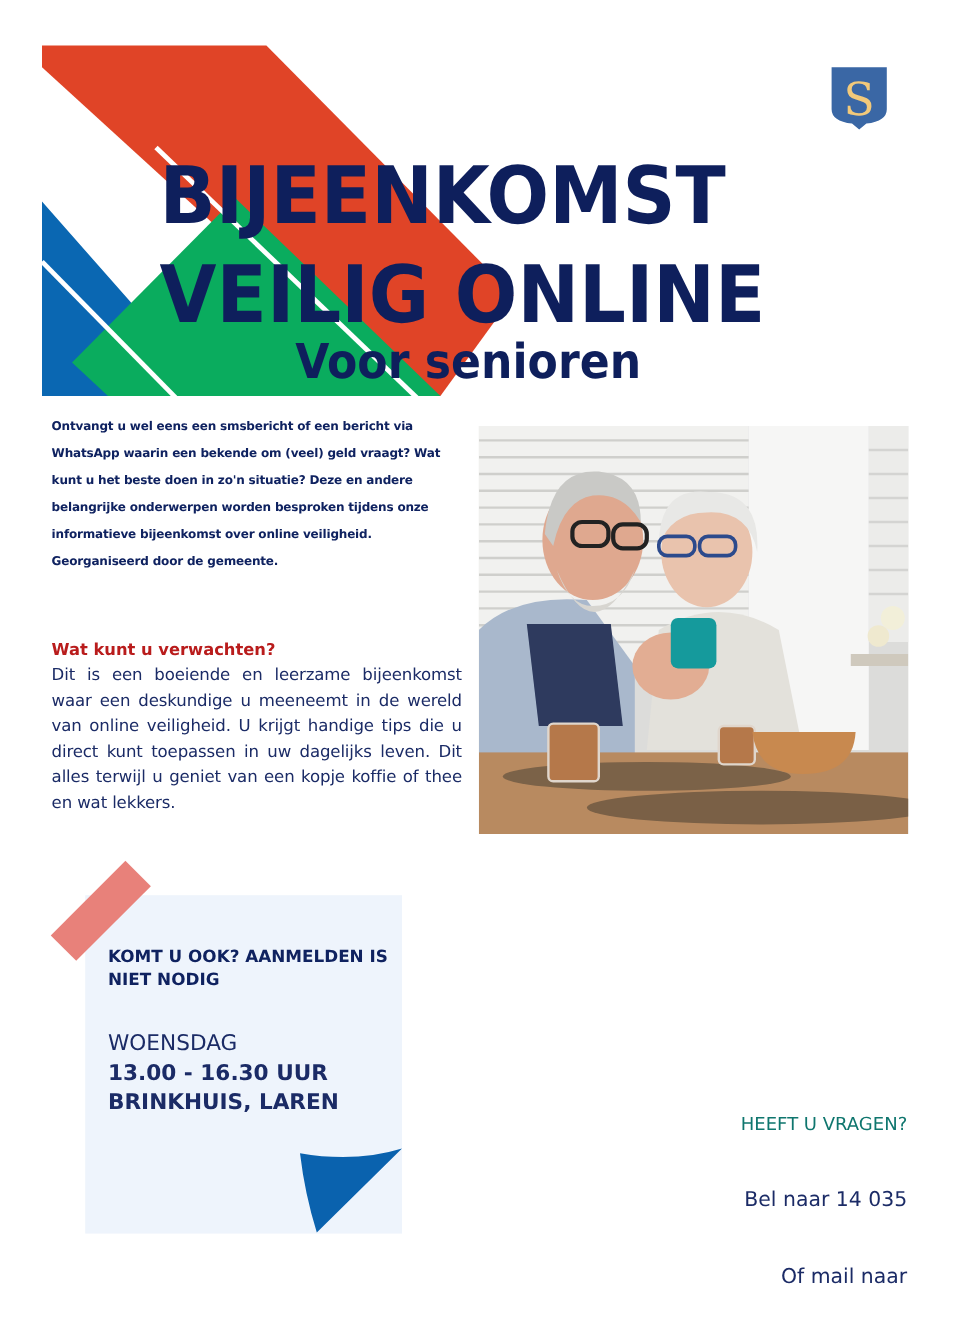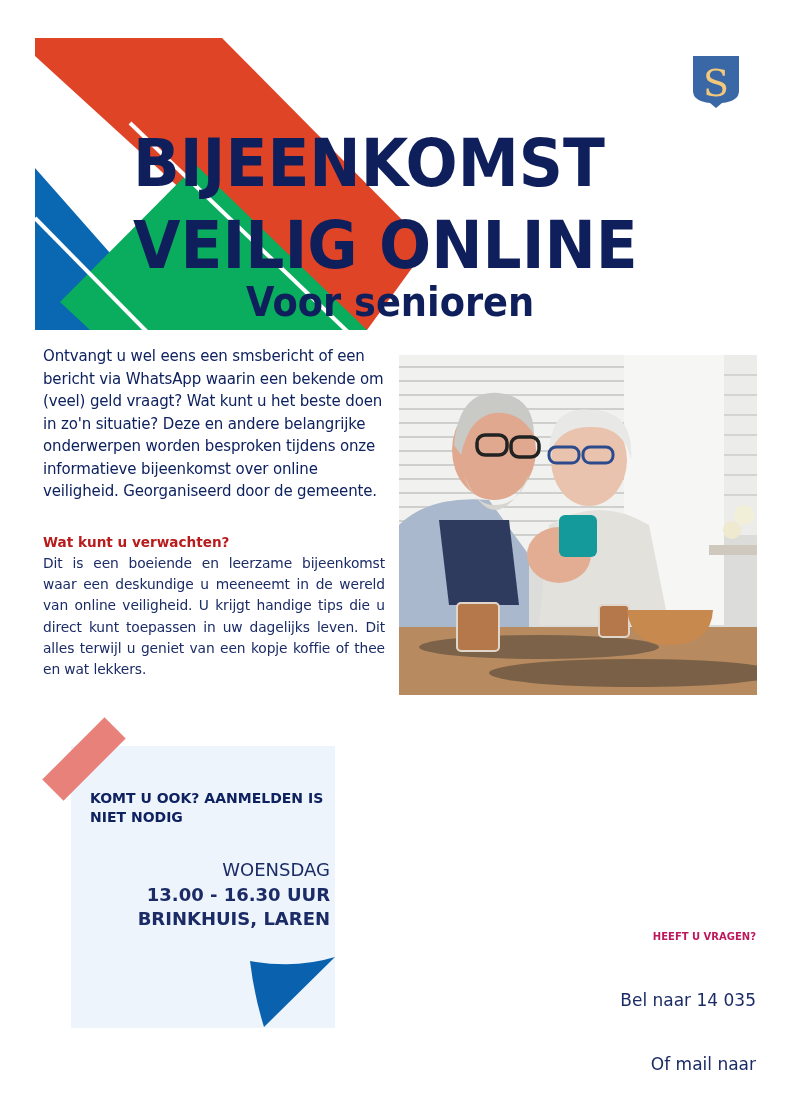--- a/index.html
+++ b/index.html
@@ -19,22 +19,22 @@
   .title-line1 { top: 126px; left: 133px; width: 560px; font-size: 66px; line-height: 76px; text-align: left; letter-spacing: 0px; transform: scaleX(0.93); transform-origin: left center; }
   .title-line2 { top: 208px; left: 133px; width: 560px; font-size: 66px; line-height: 76px; text-align: left; letter-spacing: 0px; transform: scaleX(0.93); transform-origin: left center; }
   .subtitle {
     position: absolute; left: 246px; top: 278px; font-size: 40px; line-height: 48px;
     font-weight: bold; color: #0e1f5c; font-family: "DejaVu Sans", sans-serif;
     transform: scaleX(0.92); transform-origin: left center;
   }
 
   .intro {
     position: absolute; left: 43px; top: 345px; width: 345px;
-    font-family: "DejaVu Sans", sans-serif; font-weight: normal;
-    font-size: 15px; line-height: 22.5px; color: #0f2260;
+    font-family: "DejaVu Sans", sans-serif; font-weight: bold;
+    font-size: 10px; line-height: 22.5px; color: #0f2260;
     letter-spacing: -0.15px;
   }
   .expect-heading {
     position: absolute; left: 43px; top: 532px; width: 345px;
     font-weight: bold; font-size: 13.6px; line-height: 20px; color: #b91c1c;
   }
   .expect-body {
     position: absolute; left: 43px; top: 553px; width: 342px;
     font-size: 13.8px; line-height: 21.2px; color: #1b2b66;
     text-align: justify; letter-spacing: -0.1px;
@@ -55,27 +55,27 @@
   .curl svg { width: 100%; height: 100%; display: block; }
 
   .note-heading {
     position: absolute; left: 90px; top: 789px; width: 240px;
     font-weight: bold; font-size: 14px; line-height: 18.5px; color: #0f2260;
   }
   .note-details {
     position: absolute; left: 90px; top: 860px; width: 240px;
     font-size: 18px; line-height: 20.5px; color: #1b2b66;
   }
-  .note-details div { white-space: nowrap; text-align: right; }
+  .note-details div { white-space: nowrap; }
   .note-details .gap { margin-top: 4px; font-weight: bold; }
 
   .contact {
     position: absolute; right: 44px; top: 926px; width: 320px; text-align: right;
   }
-  .contact-heading { font-weight: bold; font-size: 10px; line-height: 22px; color: #be185d; margin-bottom: 6px; }
+  .contact-heading { font-weight: normal; font-size: 15px; line-height: 22px; color: #0f766e; margin-bottom: 6px; }
   .contact-line { font-size: 17px; line-height: 24px; color: #1b2b66; white-space: nowrap; margin-top: 40px; }
 </style>
 </head>
 <body>
 
 <svg class="shapes" viewBox="0 0 800 340" xmlns="http://www.w3.org/2000/svg">
 
   <polygon points="35,168 35,330 185,330 125,270" fill="#0a67b2"></polygon>
 
   <polygon points="35,38 222,38 428,246 367,330 335,330 35,56" fill="#e04427"></polygon>

